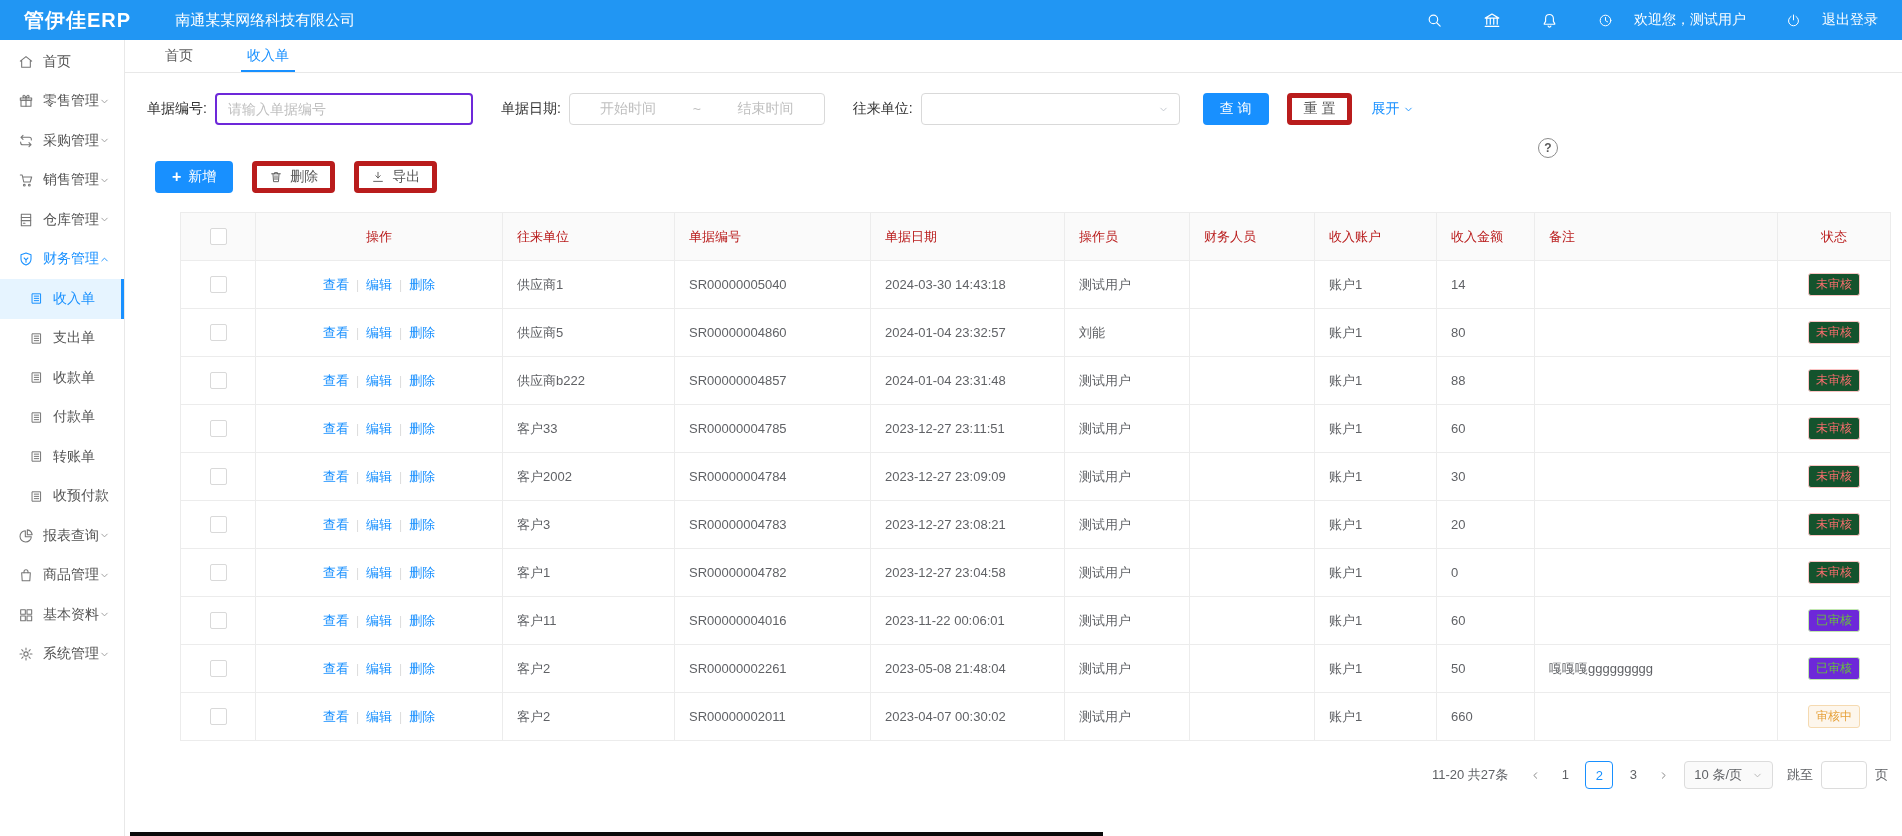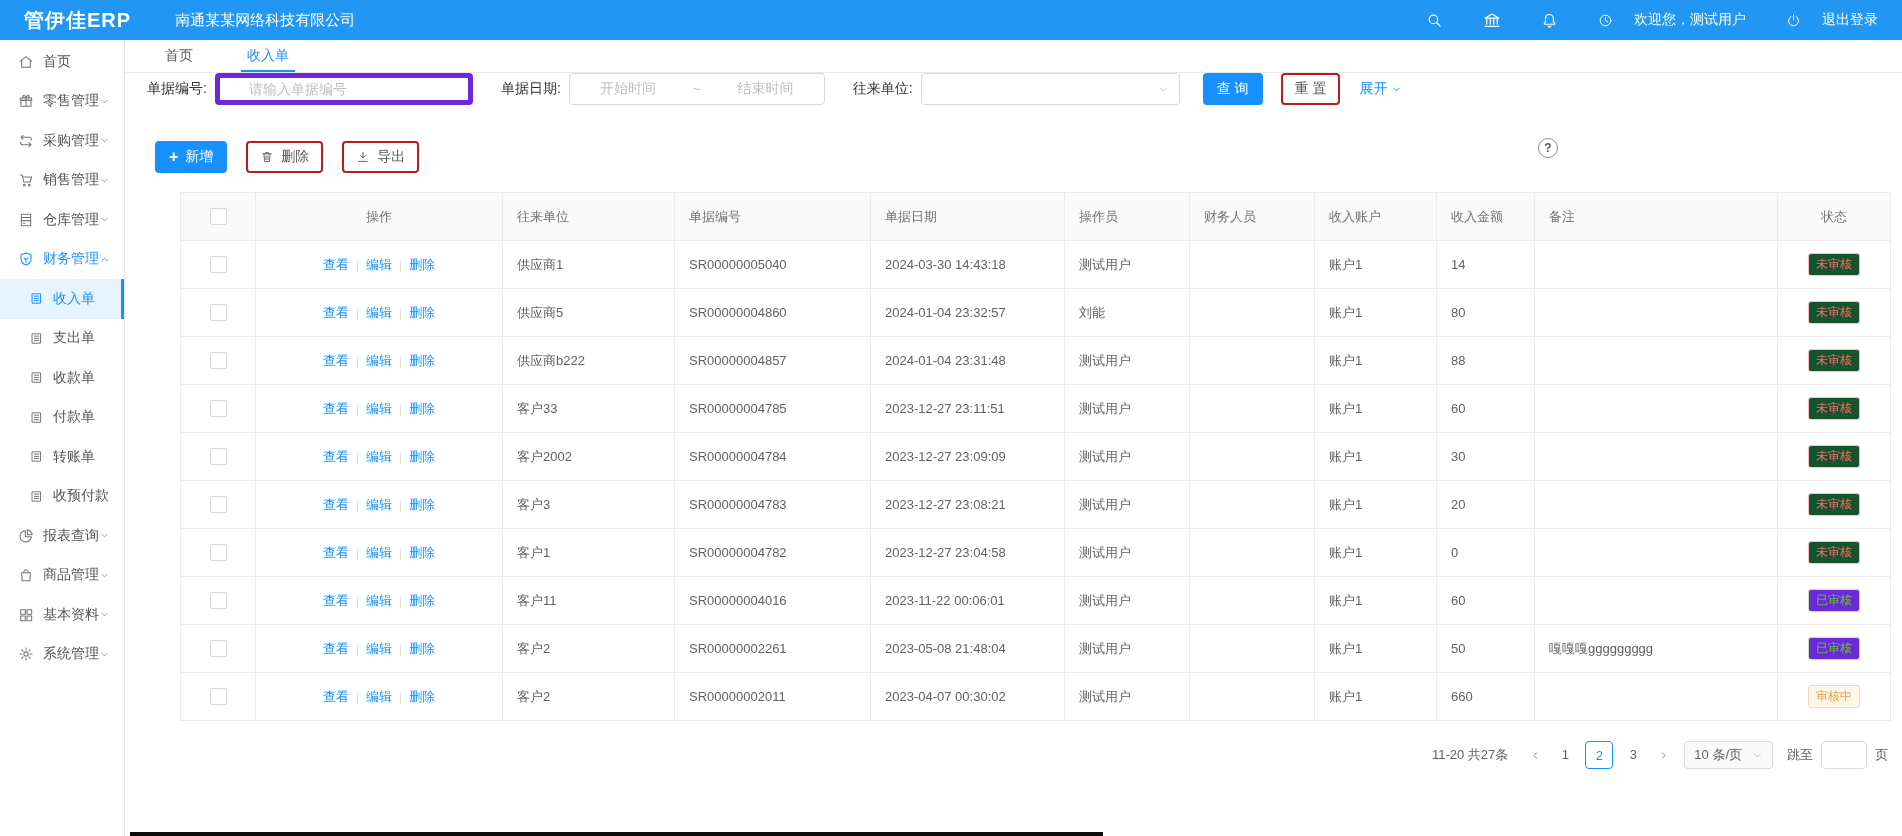--- a/index.html
+++ b/index.html
@@ -31,38 +31,38 @@
   .menu-item.parent-active svg.i,.menu-item.current svg.i{color:#1890ff;}
 
   
   .main{position:absolute;top:40px;left:125px;right:0;bottom:0;background:#fff;}
   .tabbar{height:32px;border-bottom:1px solid #e8e8e8;display:flex;align-items:stretch;padding-left:34px;}
   .tab{display:flex;align-items:center;padding:0 6px;margin-right:42px;color:#5c5c5c;cursor:pointer;position:relative;font-size:14px;}
   .tab.active{color:#1890ff;}
   .tab.active::after{content:"";position:absolute;left:0;right:0;bottom:0;height:2px;background:#1890ff;}
 
   .content{position:relative;padding:0 12px 0 22px;}
-  .filter-row{display:flex;align-items:center;height:32px;}
+  .filter-row{margin-top:20px;display:flex;align-items:center;height:32px;}
   .flabel{color:#333;margin-right:8px;white-space:nowrap;}
-  .txt-input{width:258px;height:32px;box-sizing:border-box;border:5px solid #6d28d9;border-radius:4px;padding:0 29px;font-size:14px;color:#606266;outline:none;margin-right:28px;font-family:inherit;}
+  .txt-input{width:258px;height:32px;box-sizing:border-box;border:2px solid #6d28d9;border-radius:4px;padding:0 11px;font-size:14px;color:#606266;outline:none;margin-right:28px;font-family:inherit;}
   .txt-input::placeholder{color:#bfbfbf;}
   .date-range{width:256px;height:32px;box-sizing:border-box;border:1px solid #d9d9d9;border-radius:4px;display:flex;align-items:center;justify-content:space-around;color:#bfbfbf;font-size:14px;margin-right:28px;padding:0 12px;text-align:right;}
   .select{width:259px;height:32px;box-sizing:border-box;border:1px solid #d9d9d9;border-radius:4px;display:flex;align-items:center;justify-content:flex-end;padding:0 10px;color:#c0c4cc;margin-right:23px;cursor:pointer;background:#fff;}
-  .btn{height:32px;box-sizing:border-box;border:2px solid #b91c1c;background:#fff;border-radius:4px;padding:0 12px;font-size:14px;color:#595959;cursor:pointer;display:inline-flex;align-items:center;gap:7px;font-family:inherit;}
+  .btn{height:32px;box-sizing:border-box;border:5px solid #b91c1c;background:#fff;border-radius:4px;padding:0 12px;font-size:14px;color:#595959;cursor:pointer;display:inline-flex;align-items:center;gap:7px;font-family:inherit;}
   .btn.primary{background:#1890ff;border-color:#1890ff;color:#fff;}
   .expand-link{margin-left:19px;color:#1890ff;display:inline-flex;align-items:center;gap:4px;cursor:pointer;font-size:14px;}
   .help-float{position:absolute;left:1413px;top:98px;width:18px;height:18px;border:1.6px solid #8c8c8c;border-radius:50%;color:#595959;font-size:12px;font-weight:bold;display:flex;align-items:center;justify-content:center;cursor:pointer;}
 
   .toolbar{margin-top:36px;margin-left:8px;display:flex;align-items:center;}
   .toolbar .btn{margin-right:19px;}
   .toolbar .plus{font-size:16px;font-weight:bold;line-height:1;}
 
   
   table.grid{margin-top:19px;margin-left:33px;width:1710px;border-collapse:collapse;table-layout:fixed;font-size:13px;}
-  .grid th{height:48px;background:#fafafa;border:1px solid #ececec;color:#737373;font-weight:500;text-align:left;padding:0 14px;box-sizing:border-box;white-space:nowrap;}
+  .grid th{height:48px;background:#fafafa;border:1px solid #ececec;color:#b91c1c;font-weight:500;text-align:left;padding:0 14px;box-sizing:border-box;white-space:nowrap;}
   .grid td{height:48px;border:1px solid #ececec;color:#606266;padding:0 14px;box-sizing:border-box;white-space:nowrap;overflow:hidden;text-overflow:ellipsis;}
   .grid .center{text-align:center;padding:0 4px;}
   .checkbox{display:inline-block;width:15px;height:15px;border:1px solid #d9d9d9;border-radius:2px;background:#fff;vertical-align:middle;cursor:pointer;}
   .ops a{color:#1890ff;cursor:pointer;text-decoration:none;text-align:right;}
   .ops .sep{color:#dcdcdc;margin:0 7px;font-size:12px;}
   .badge{display:inline-block;padding:3px 7px;font-size:12px;line-height:1.3;border-radius:3px;border:1px solid;white-space:nowrap;}
   .badge.danger{color:#f56c6c;background:#14532d;border-color:#fbc4c4;}
   .badge.success{color:#67c23a;background:#6d28d9;border-color:#c2e7b0;}
   .badge.warning{color:#e6a23c;background:#fdf6ec;border-color:#f5dab1;}
 

